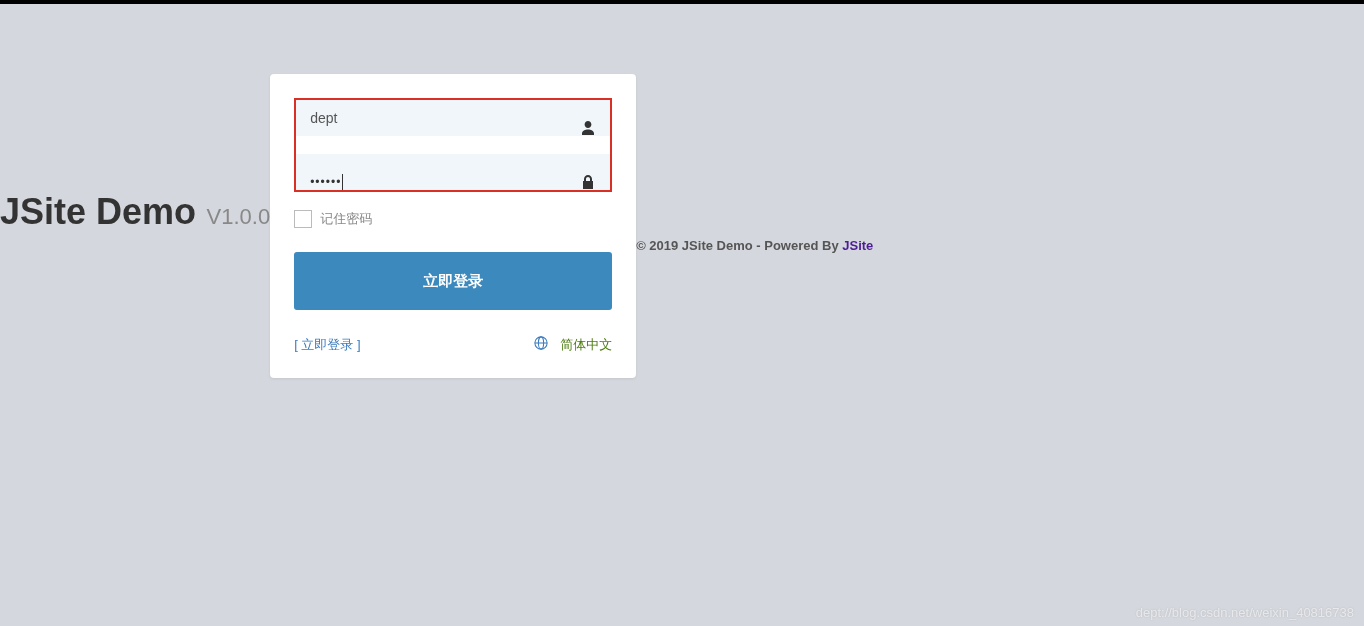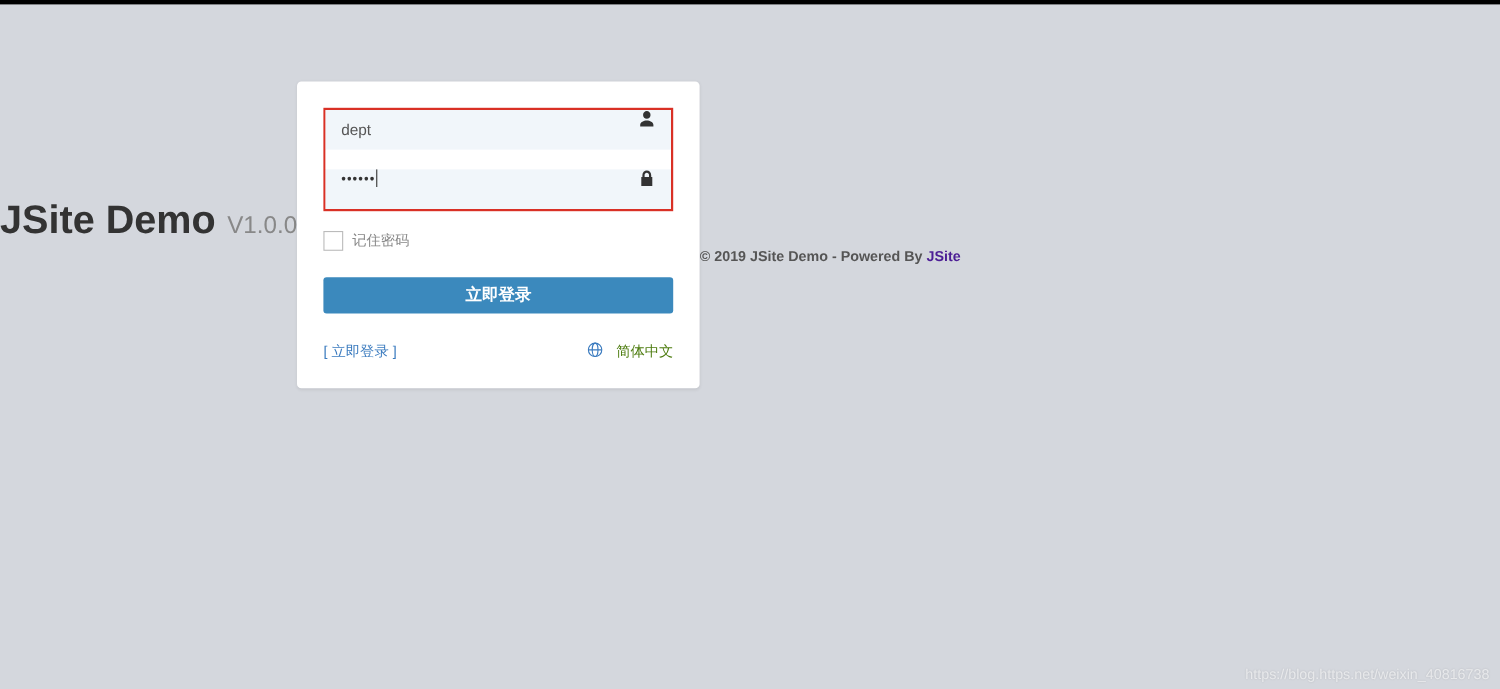--- a/index.html
+++ b/index.html
@@ -48,21 +48,21 @@
       box-shadow: 0 1px 3px rgba(0,0,0,0.08);
     }
     .highlight-box {
       border: 2px solid #d93025;
       padding: 0;
       margin-bottom: 18px;
     }
     .input-row {
       background: #f1f6fa;
       display: flex;
-      align-items: flex-start;
+      align-items: flex-end;
       padding: 0 14px;
       height: 36px;
       position: relative;
     }
     .input-spacer {
       height: 18px;
       background: #fff;
     }
     .text-input {
       flex: 1;
@@ -91,21 +91,21 @@
       background: #fff;
       margin-right: 8px;
       cursor: pointer;
     }
     .remember-label {
       font-size: 13px;
       color: #888;
     }
     .login-btn {
       width: 100%;
-      height: 33px;
+      height: 58px;
       background: #3b89bd;
       color: #fff;
       border: none;
       border-radius: 3px;
       font-size: 15px;
       font-weight: bold;
       cursor: pointer;
       margin-bottom: 26px;
     }
     .bottom-links {
@@ -218,13 +218,13 @@
     </div>
 
   </div>
 
   <div class="footer">
     <span>© 2019 JSite Demo - Powered By </span><span class="footer-link">JSite</span>
   </div>
 
 </div>
 
-<div class="watermark">https://blog.https.net/weixin_40816738</div>
+<div class="watermark">dept://blog.csdn.net/weixin_40816738</div>
 
 </body></html>

